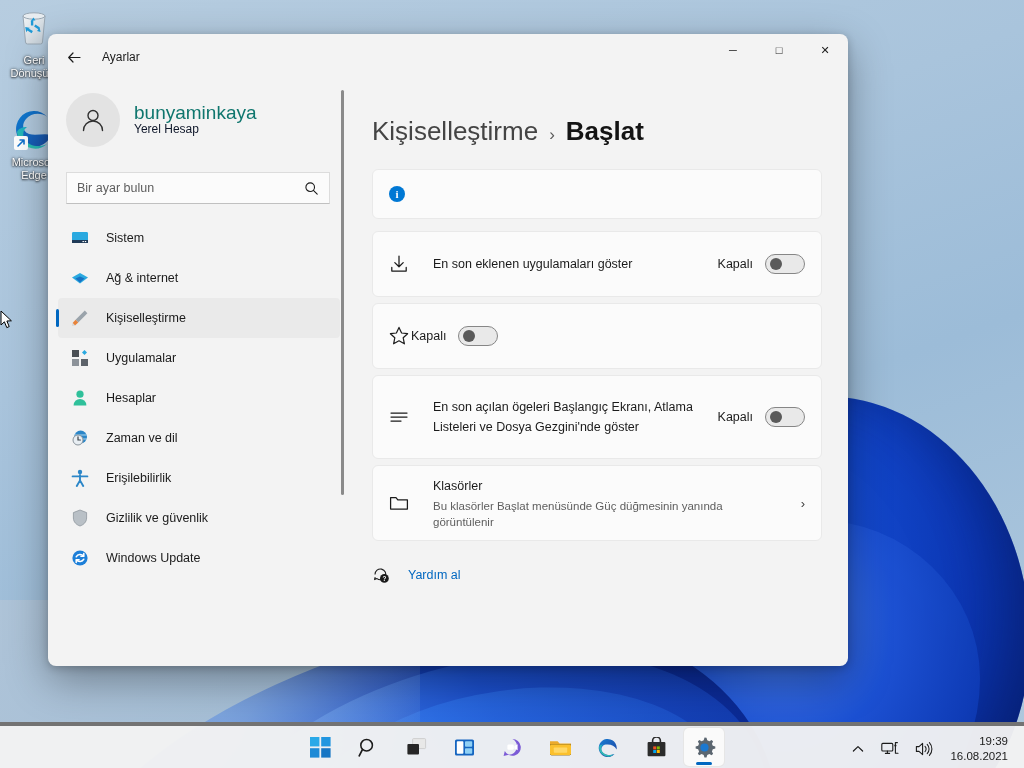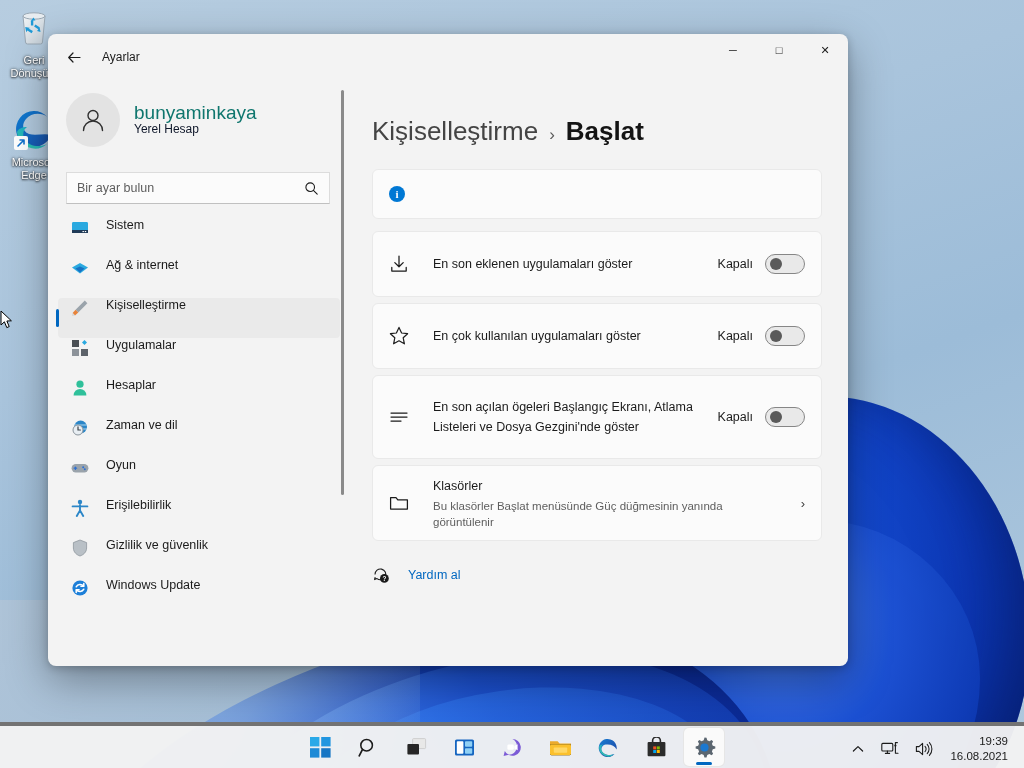--- a/index.html
+++ b/index.html
@@ -142,21 +142,21 @@
   .searchbox input {
     flex: 1; border: none; outline: none; background: transparent;
     font-family: "Liberation Sans", sans-serif;
     font-size: 12.5px; color: #1b1b1b;
   }
   .searchbox input::placeholder { color: #5e5e5e; }
 
   .nav-list { margin-top: 14px; }
   .nav-item {
     height: 40px; margin: 0 8px 0 10px;
-    display: flex; 
+    display: flex; align-items: center;
     border-radius: 4px;
     position: relative;
     padding-left: 12px;
     cursor: default;
   }
   .nav-item.selected { background: #eaeaea; }
   .nav-item.selected::before {
     content: ""; position: absolute; left: -2px; top: 11px;
     width: 3px; height: 18px; border-radius: 2px; background: #0067c0;
   }
@@ -439,31 +439,20 @@
             <svg width="18" height="18" viewBox="0 0 18 18">
               <circle cx="9.6" cy="8" r="6.4" fill="#2b86c8"></circle>
               <path d="M3.3 6 h12.6 M3.3 10 h12.6" stroke="#bfe0f2" stroke-width=".9"></path>
               <circle cx="7" cy="11" r="5" fill="#e8eef3" stroke="#8a949c" stroke-width="1"></circle>
               <path d="M7 7.8 V11 h2.4" stroke="#3a4249" stroke-width="1.2" fill="none" stroke-linecap="round"></path>
             </svg>
           </span>
           <span class="nav-label">Zaman ve dil</span>
         </div>
 
-        <div class="nav-item">
-          <span class="nav-icon">
-            <svg width="18" height="18" viewBox="0 0 18 18">
-              <rect x="0.6" y="5" width="16.8" height="8.4" rx="4.2" fill="#9aa3ab"></rect>
-              <path d="M4.4 8 v2.4 M3.2 9.2 h2.4" stroke="#2b6fd4" stroke-width="1.2" stroke-linecap="round"></path>
-              <circle cx="12.2" cy="8.3" r="1" fill="#2b6fd4"></circle>
-              <circle cx="13.8" cy="10.2" r="1" fill="#2b6fd4"></circle>
-            </svg>
-          </span>
-          <span class="nav-label">Oyun</span>
-        </div>
 
         <div class="nav-item">
           <span class="nav-icon">
             <svg width="18" height="18" viewBox="0 0 18 18">
               <circle cx="9" cy="3" r="2.2" fill="#2b86c8"></circle>
               <path d="M1.6 7.4 h14.8 M9 6 v6 M9 11.4 L5.8 17 M9 11.4 L12.2 17" stroke="#2b86c8" stroke-width="1.9" fill="none" stroke-linecap="round"></path>
             </svg>
           </span>
           <span class="nav-label">Erişilebilirlik</span>
         </div>
@@ -520,23 +509,20 @@
             <span class="knob"></span>
           </span>
       </div>
 
       <div class="card row-card">
         <span class="row-icon">
           <svg width="22" height="22" viewBox="0 0 22 22">
             <path d="M11 2.4 L13.6 8 L19.6 8.7 L15.2 12.8 L16.4 18.8 L11 15.8 L5.6 18.8 L6.8 12.8 L2.4 8.7 L8.4 8 Z" fill="none" stroke="#1b1b1b" stroke-width="1.2" stroke-linejoin="round"></path>
           </svg>
         </span>
-        <span class="row-text">
-          <span class="row-title">En çok kullanılan uygulamaları göster</span>
-        </span>
         <span class="row-state">Kapalı</span>
         <span class="toggle">
             <span class="knob"></span>
           </span>
       </div>
 
       <div class="card row-card" style="min-height:84px;">
         <span class="row-icon">
           <svg width="22" height="22" viewBox="0 0 22 22">
             <path d="M3 7 h16 M3 11 h16 M3 15 h10" stroke="#1b1b1b" stroke-width="1.25" stroke-linecap="round"></path>

